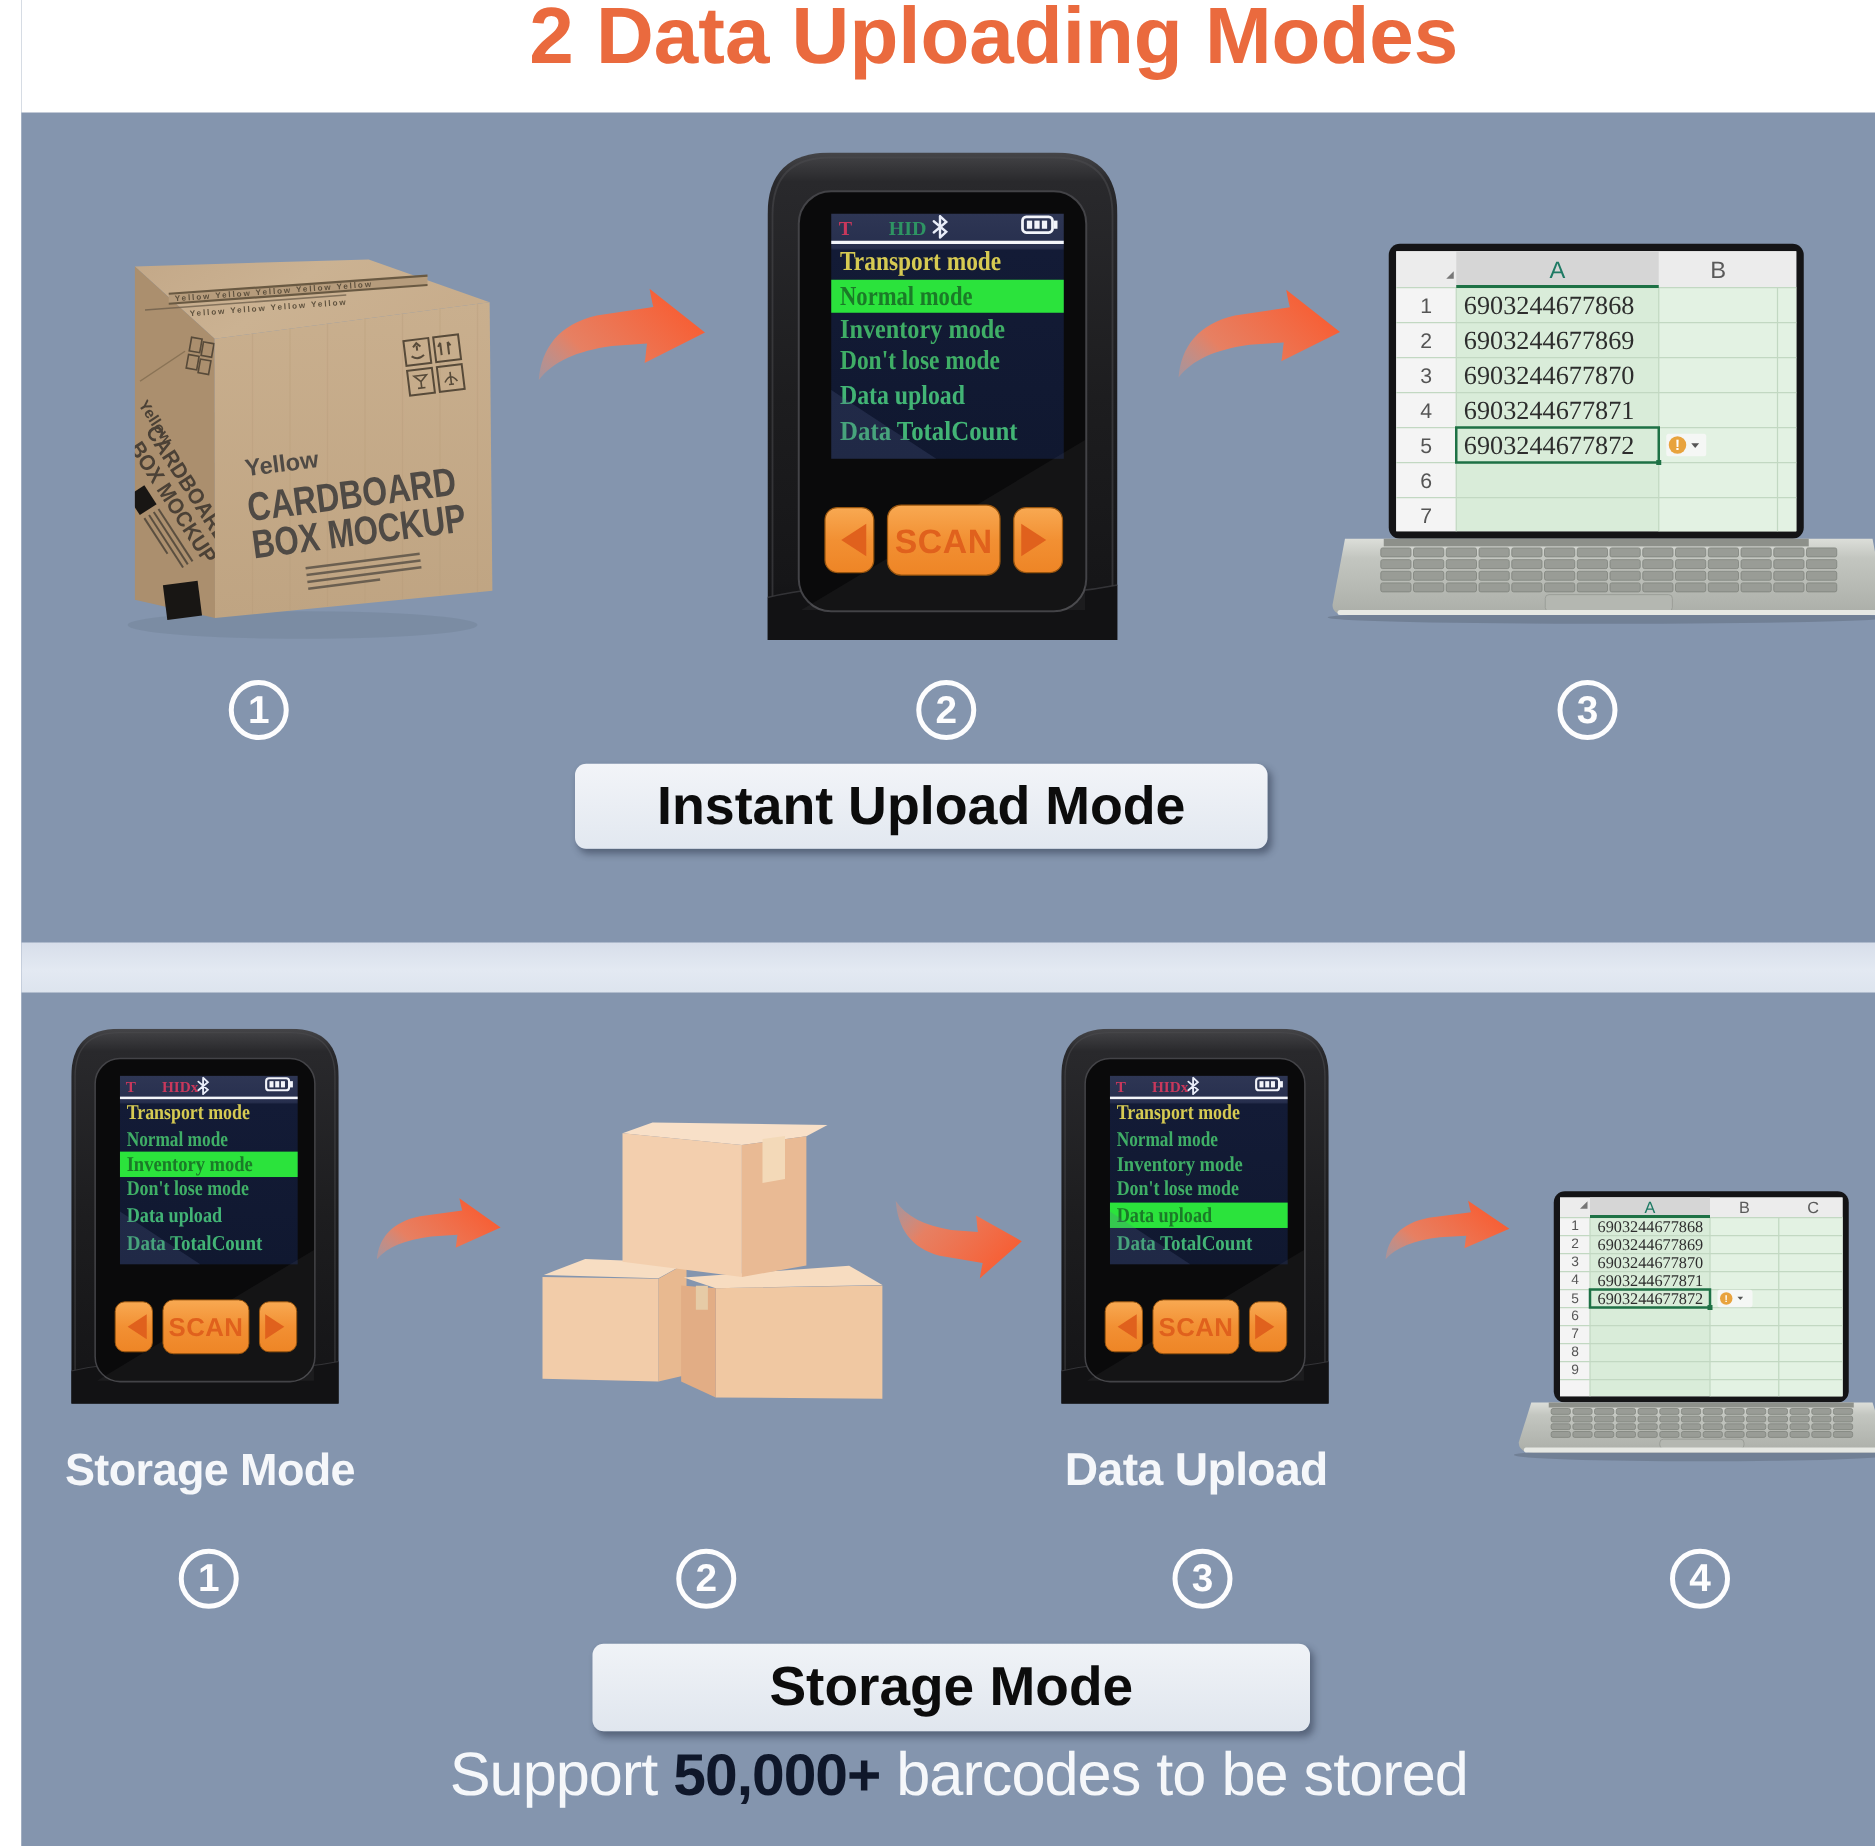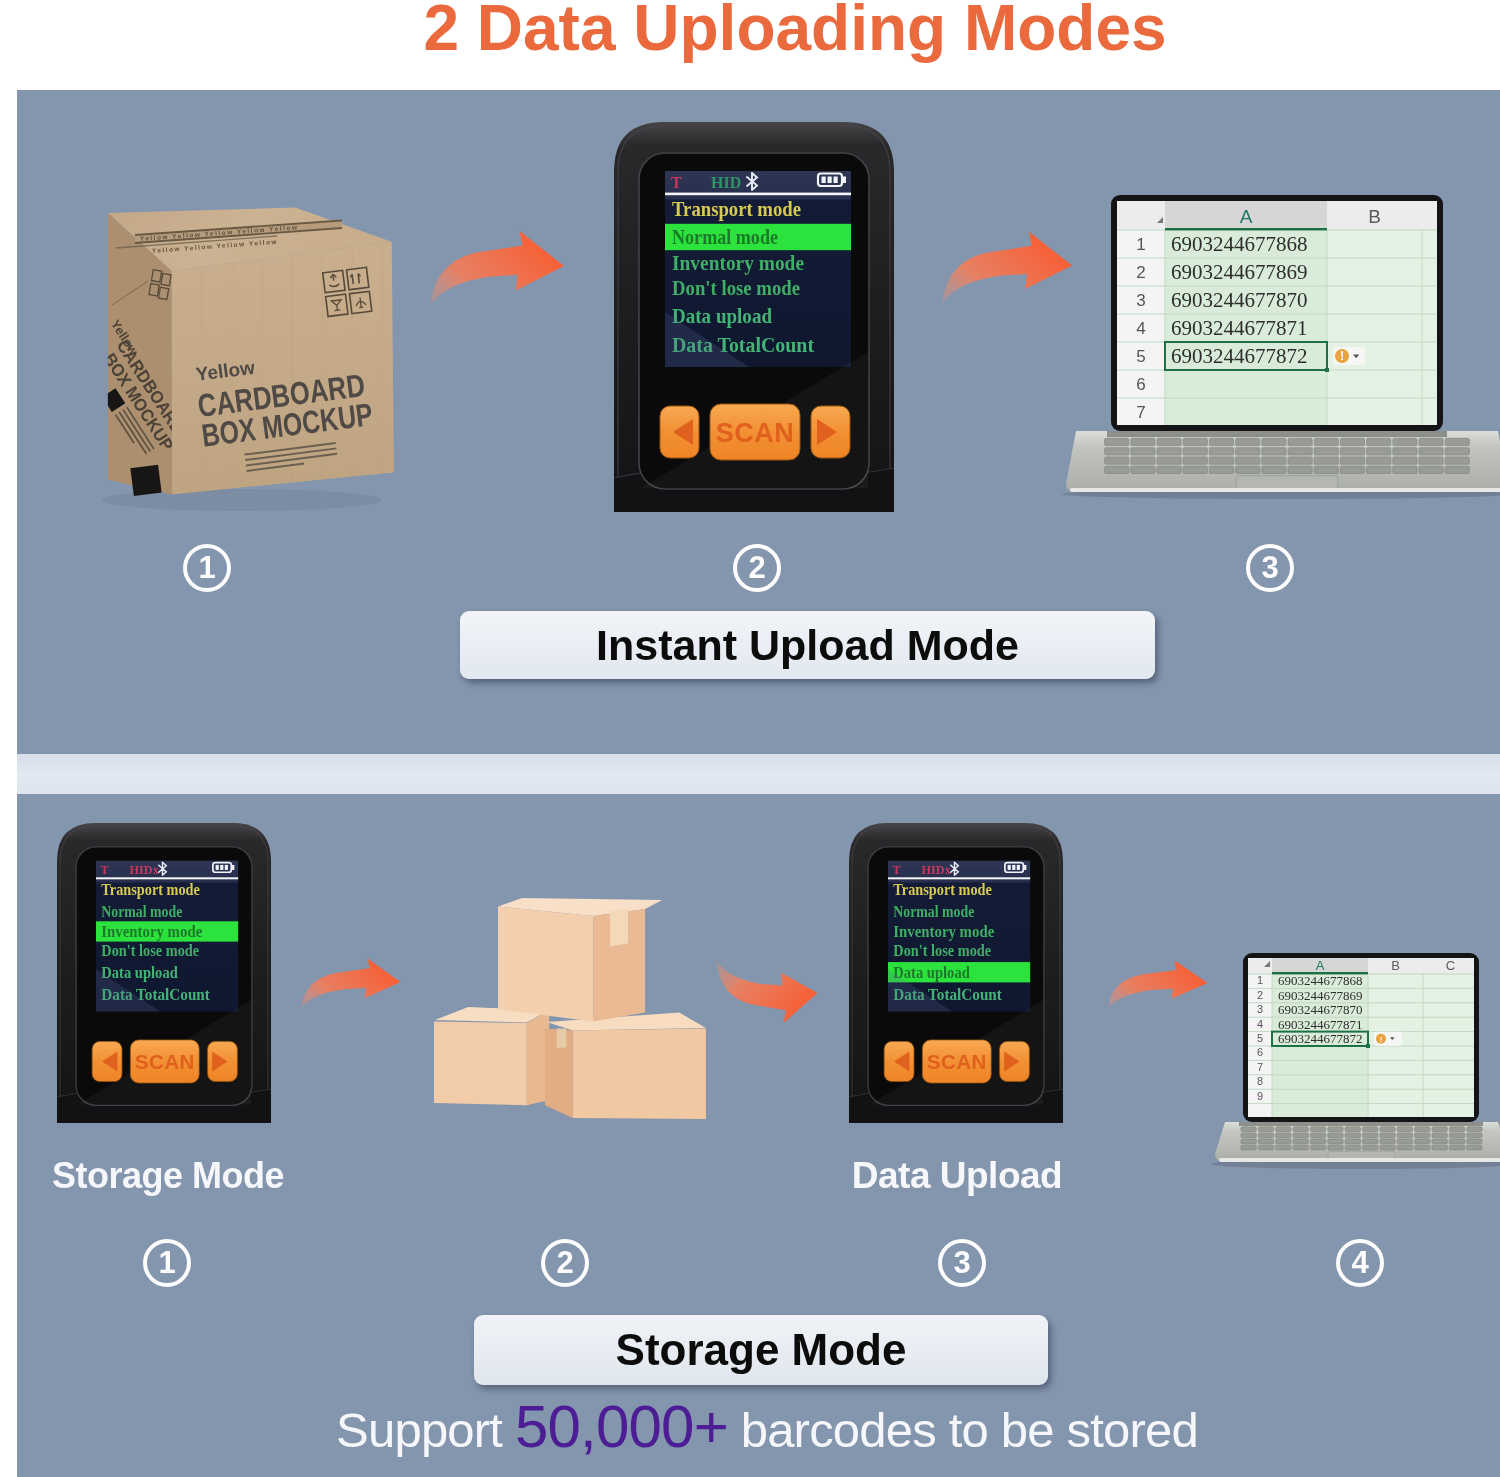--- a/index.html
+++ b/index.html
@@ -273,21 +273,21 @@
       <rect x="304.6" y="273.3" width="24.2" height="7.2" rx="1.5" fill="#999c96" stroke="#7e817b" stroke-width="0.6"></rect>
       <rect x="330.8" y="273.3" width="24.2" height="7.2" rx="1.5" fill="#999c96" stroke="#7e817b" stroke-width="0.6"></rect>
       <rect x="357.0" y="273.3" width="24.2" height="7.2" rx="1.5" fill="#999c96" stroke="#7e817b" stroke-width="0.6"></rect>
       <rect x="383.2" y="273.3" width="24.2" height="7.2" rx="1.5" fill="#999c96" stroke="#7e817b" stroke-width="0.6"></rect>
 <rect x="174.2" y="282.7" width="101.7" height="13.3" rx="3" fill="#b4b7b1" stroke="#9b9e98" stroke-width="0.8"></rect>
 <rect x="8" y="295" width="434" height="4" rx="2" fill="#e6e8e3"></rect>
     </svg>
 <div style="position:absolute;left:166px;top:544px;width:48px;height:48px;border:4.5px solid #fdfdfe;border-radius:50%;box-sizing:border-box;text-align:center;font:bold 31px/39px 'Liberation Sans',sans-serif;color:#fdfdfe">1</div>
 <div style="position:absolute;left:716px;top:544px;width:48px;height:48px;border:4.5px solid #fdfdfe;border-radius:50%;box-sizing:border-box;text-align:center;font:bold 31px/39px 'Liberation Sans',sans-serif;color:#fdfdfe">2</div>
 <div style="position:absolute;left:1229px;top:544px;width:48px;height:48px;border:4.5px solid #fdfdfe;border-radius:50%;box-sizing:border-box;text-align:center;font:bold 31px/39px 'Liberation Sans',sans-serif;color:#fdfdfe">3</div>
-<div style="position:absolute;left:443px;top:611px;width:695px;height:68px;background:linear-gradient(#f2f4f8,#e2e8f0);border-radius:9px;box-shadow:3px 4px 6px rgba(30,40,60,0.45);text-align:center;font:bold 43px/68px 'Liberation Sans',sans-serif;color:#0c0c0c">Instant Upload Mode</div>
+<div style="position:absolute;left:443px;top:611px;width:554px;height:68px;background:linear-gradient(#f2f4f8,#e2e8f0);border-radius:9px;box-shadow:3px 4px 6px rgba(30,40,60,0.45);text-align:center;font:bold 43px/68px 'Liberation Sans',sans-serif;color:#0c0c0c">Instant Upload Mode</div>
 <svg style="position:absolute;left:40px;top:823px" width="214" height="300" viewBox="0 0 280 390" preserveAspectRatio="none">
 <defs>
 <linearGradient id="sc40_823b" x1="0" y1="0" x2="0" y2="1">
 <stop offset="0" stop-color="#454548"></stop>
           <stop offset="0.06" stop-color="#29292c"></stop>
 <stop offset="0.5" stop-color="#1d1d1f"></stop>
           <stop offset="0.88" stop-color="#161618"></stop>
           <stop offset="1" stop-color="#0f0f11"></stop>
 </linearGradient>
 <linearGradient id="sc40_823s" x1="0" y1="0" x2="0" y2="1">
@@ -548,13 +548,13 @@
 <rect x="117.8" y="201.3" width="67.4" height="7.7" rx="3" fill="#b4b7b1" stroke="#9b9e98" stroke-width="0.8"></rect>
 <rect x="9" y="208" width="285" height="4" rx="2" fill="#e6e8e3"></rect>
     </svg>
 <div class="cap" style="left:151px;top:1155px;transform:translateX(-50%);white-space:nowrap;font-weight:bold;font-size:36px;letter-spacing:-0.5px">Storage Mode</div>
 <div class="cap" style="left:940px;top:1155px;transform:translateX(-50%);white-space:nowrap;font-weight:bold;font-size:37px;letter-spacing:-0.5px">Data Upload</div>
 <div style="position:absolute;left:126px;top:1239px;width:48px;height:48px;border:4.5px solid #fdfdfe;border-radius:50%;box-sizing:border-box;text-align:center;font:bold 31px/39px 'Liberation Sans',sans-serif;color:#fdfdfe">1</div>
 <div style="position:absolute;left:524px;top:1239px;width:48px;height:48px;border:4.5px solid #fdfdfe;border-radius:50%;box-sizing:border-box;text-align:center;font:bold 31px/39px 'Liberation Sans',sans-serif;color:#fdfdfe">2</div>
 <div style="position:absolute;left:921px;top:1239px;width:48px;height:48px;border:4.5px solid #fdfdfe;border-radius:50%;box-sizing:border-box;text-align:center;font:bold 31px/39px 'Liberation Sans',sans-serif;color:#fdfdfe">3</div>
 <div style="position:absolute;left:1319px;top:1239px;width:48px;height:48px;border:4.5px solid #fdfdfe;border-radius:50%;box-sizing:border-box;text-align:center;font:bold 31px/39px 'Liberation Sans',sans-serif;color:#fdfdfe">4</div>
 <div style="position:absolute;left:457px;top:1315px;width:574px;height:70px;background:linear-gradient(#f0f3f7,#e0e6ee);border-radius:9px;box-shadow:3px 4px 6px rgba(30,40,60,0.45);text-align:center;font:bold 44px/70px 'Liberation Sans',sans-serif;color:#0c0c0c">Storage Mode</div>
-<div class="cap" style="left:0;top:1392px;width:1500px;text-align:center;font-size:49px;letter-spacing:-0.8px">Support <span style="color:#4c1d95;font-weight:normal;font-size:60px">50,000+</span> barcodes to be stored</div>
+<div class="cap" style="left:0;top:1392px;width:1500px;text-align:center;font-size:49px;letter-spacing:-0.8px">Support <span style="color:#0f172a;font-weight:bold;font-size:47px">50,000+</span> barcodes to be stored</div>
 </div>
 </body></html>

